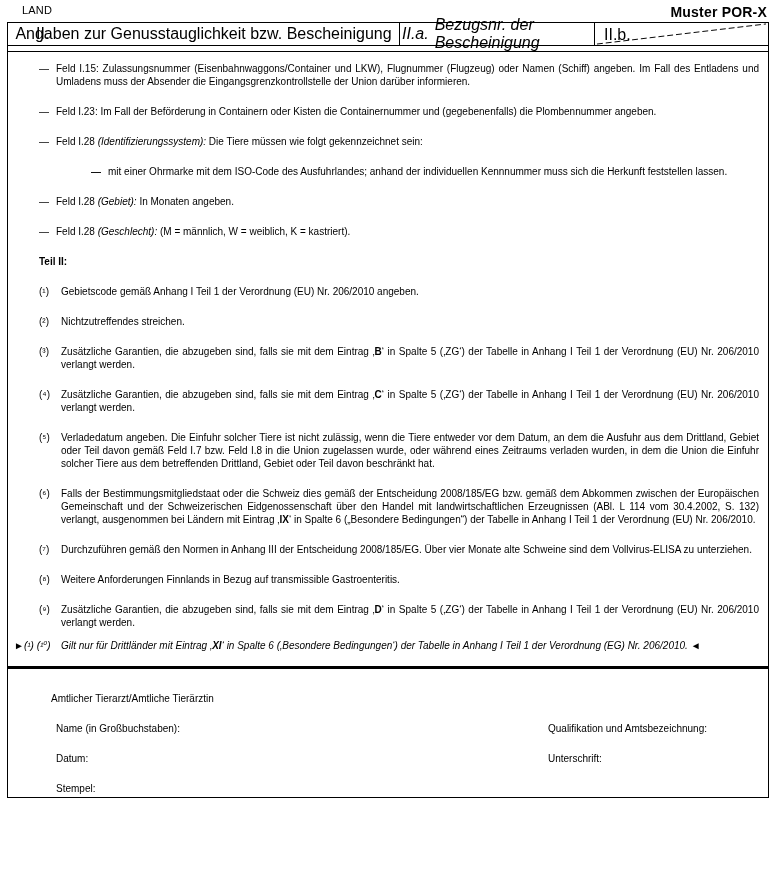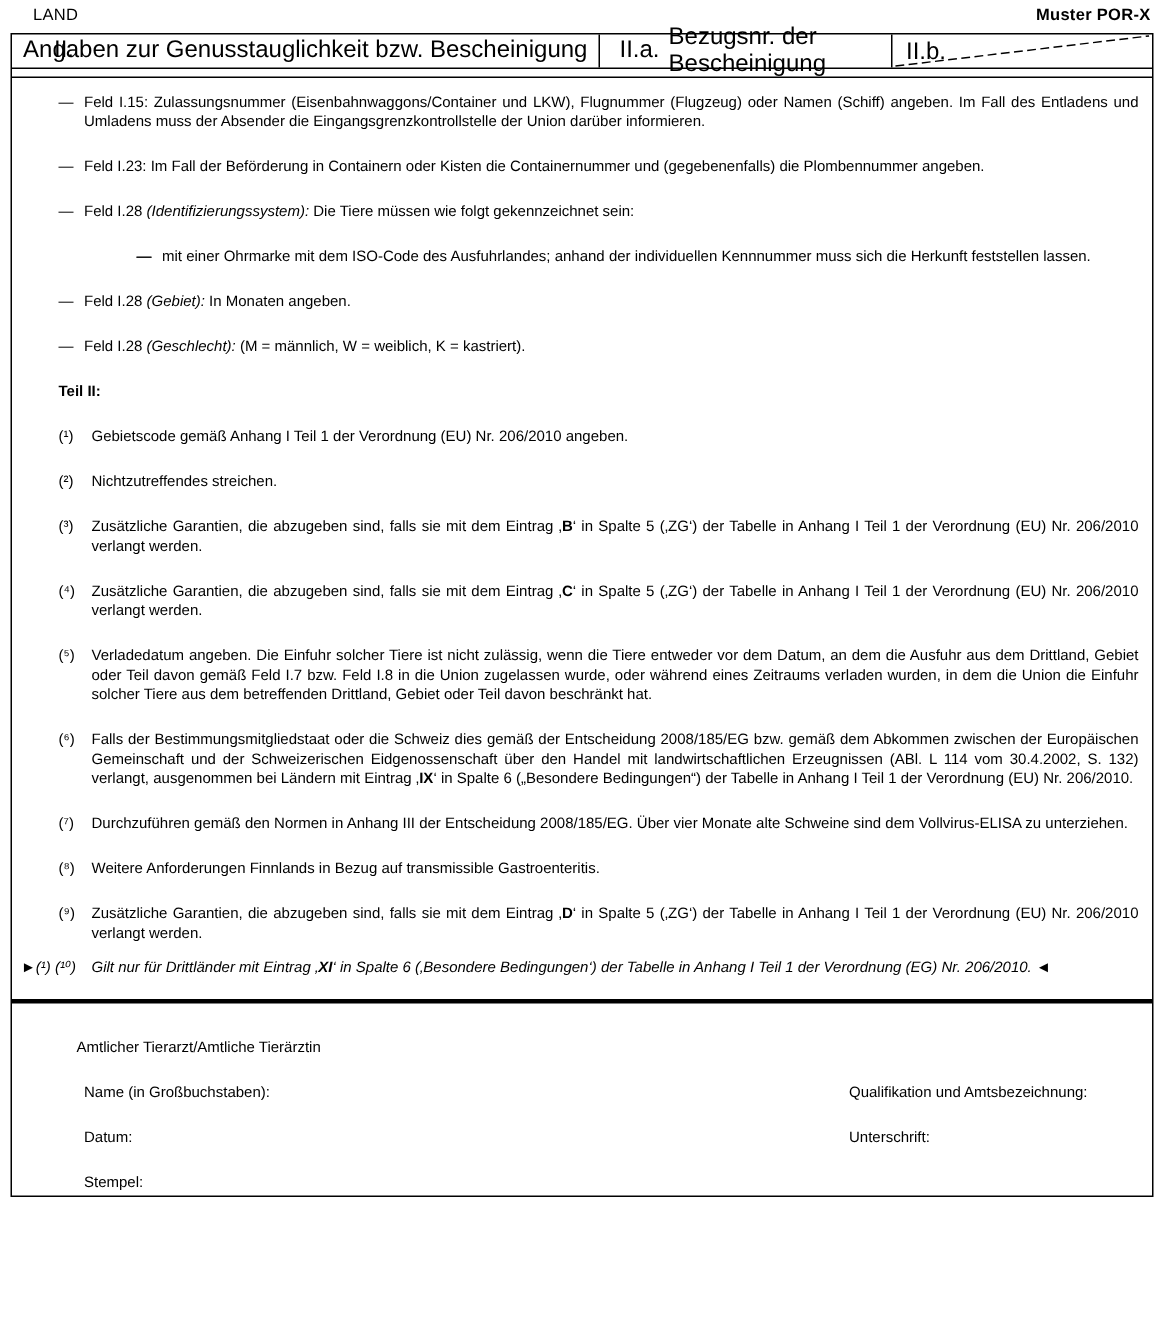--- a/index.html
+++ b/index.html
@@ -4,50 +4,50 @@
 <style>
   html,body{margin:0;padding:0;background:#fff;}
   body{
     width:775px;height:890px;position:relative;
     font-family:"Liberation Sans","DejaVu Sans",sans-serif;
     color:#000;-webkit-font-smoothing:antialiased;
   }
   *{box-sizing:border-box;}
   .topbar{position:relative;height:22px;}
   .brand-left{position:absolute;left:22px;top:4px;font-size:11px;font-weight:normal;letter-spacing:.2px;}
-  .brand-right{position:absolute;right:8px;top:4px;font-size:11px;font-weight:bold;letter-spacing:.2px;}
+  .brand-right{position:absolute;right:8px;top:4px;font-size:14px;font-weight:bold;letter-spacing:.2px;}
 
   .frame{margin-left:7px;width:762px;border:1.5px solid #000;}
 
   .hdr-row{display:flex;height:23px;border-bottom:1.5px solid #000;font-size:16px;}
   .cell{display:flex;align-items:center;}
   .c1{width:391px;position:relative;justify-content:center;}
   .part-no{position:absolute;left:28px;top:50%;transform:translateY(-50%);}
-  .c2{width:195px;border-left:1.5px solid #000;padding-left:13px;}
+  .c2{width:195px;border-left:1.5px solid #000;padding-left:2px;font-style:italic;}
   .c2 .ref-no{margin-right:6px;}
   .c3{flex:1;border-left:1.5px solid #000;position:relative;align-items:flex-start;padding:3px 0 0 9px;}
   .c3 svg{position:absolute;left:0;top:0;width:100%;height:100%;overflow:visible;}
 
   .gap-row{height:6px;border-bottom:1.5px solid #000;}
 
   .notes{padding:10px 9px 0 31px;font-size:10px;line-height:13px;text-align:justify;}
   .note{position:relative;padding-left:17px;margin:0 0 17px 0;}
   .note .m{position:absolute;left:0;top:0;}
   .note.fn{padding-left:22px;}
   .note.sub{margin-left:52px;}
   .note .i{font-style:italic;}
   .note .b{font-weight:bold;}
   .heading{font-weight:bold;margin:4px 0 17px 0;}
   .note.amend{margin-top:-7px;margin-bottom:14px;font-style:italic;}
   .note.amend .m{left:-25px;white-space:nowrap;}
 
   .sig{border-top:3px solid #000;height:131px;padding:11px 9px 0 31px;font-size:10px;line-height:13px;}
   .sig-title{margin:12px;}
   .sig-row{position:relative;margin-top:17px;padding-left:17px;height:13px;}
-  .sig-row .r{position:absolute;left:527px;top:0;}
+  .sig-row .r{position:absolute;left:509px;top:0;}
 </style>
 </head>
 <body>
 
 <div class="topbar">
   <span class="brand-left">LAND</span>
   <span class="brand-right">Muster POR-X</span>
 </div>
 
 <div class="frame">

